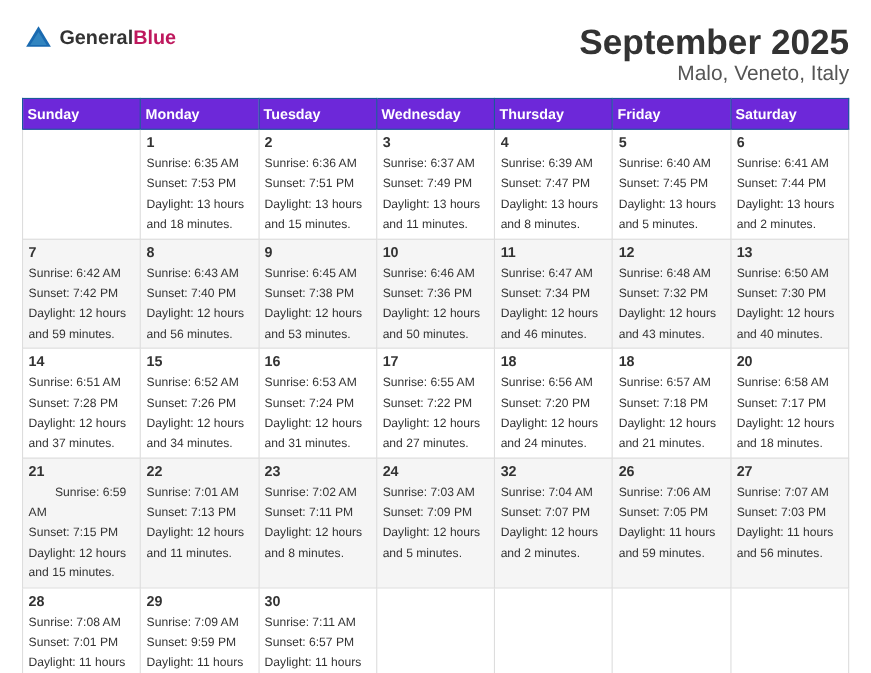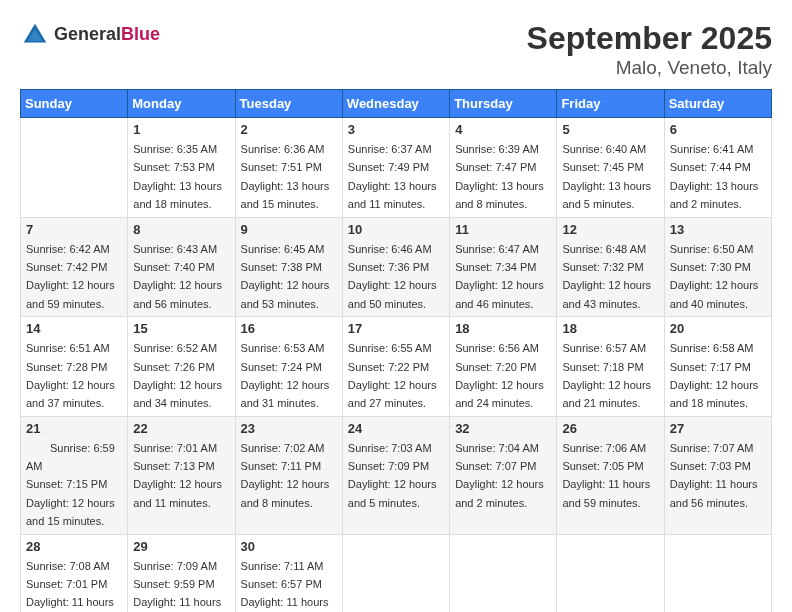--- a/index.html
+++ b/index.html
@@ -51,21 +51,21 @@
     .subtitle {
       font-size: 19px;
       color: #555;
     }
     .calendar {
       width: 100%;
       border-collapse: collapse;
       border: 1px solid #ccc;
     }
     .calendar th {
-      background: #3b82f6;
+      background: #6d28d9;
       color: #fff;
       font-size: 13px;
       font-weight: bold;
       padding: 6px 4px;
       text-align: left;
       border: 1px solid #1a5a9a;
     }
     .calendar td {
       vertical-align: top;
       border: 1px solid #ddd;

